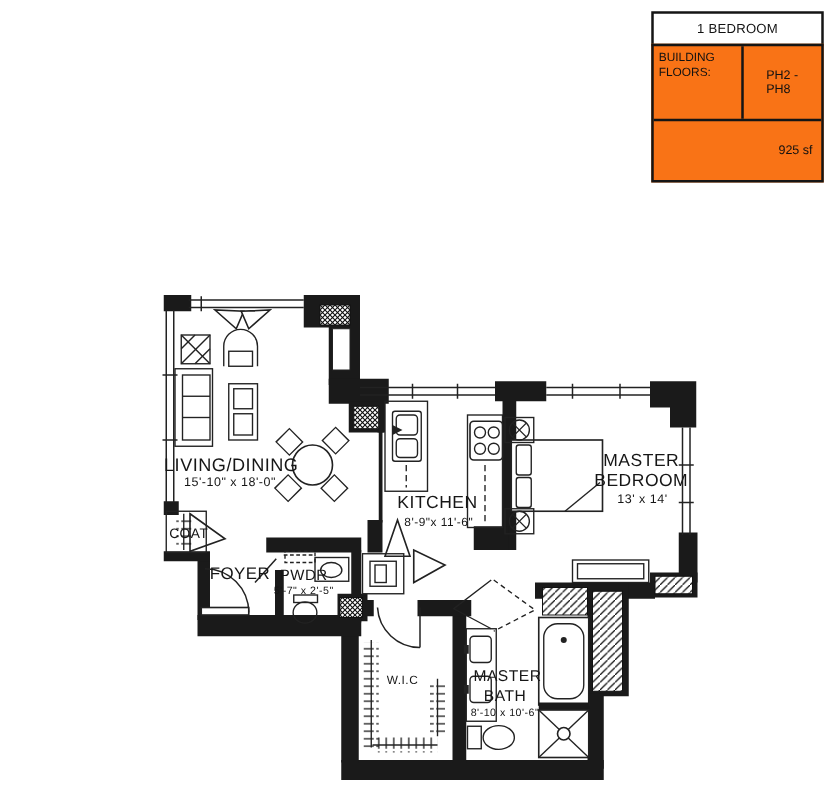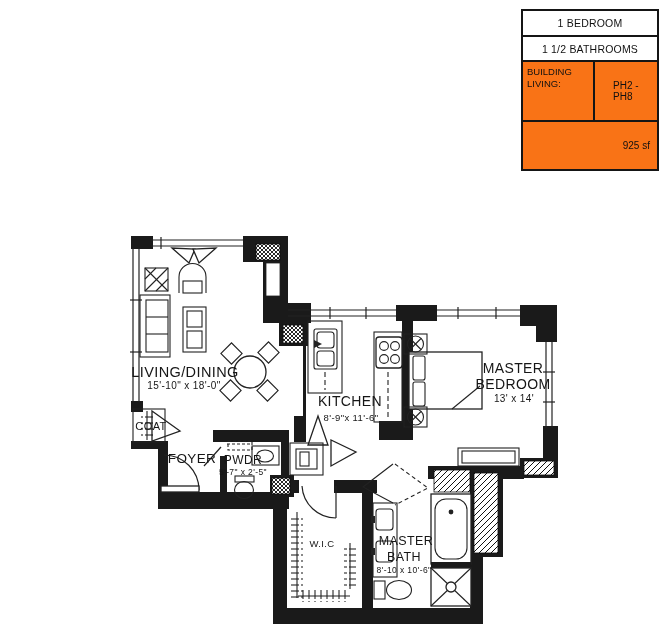--- a/index.html
+++ b/index.html
@@ -31,28 +31,25 @@
 </style>
 </head>
 <body>
 
 <div class="page">
 
   <div class="tb">
     <div class="tb-row tb-row1">
       <span>1 BEDROOM</span>
     </div>
-    <div class="tb-row tb-row2">
-      <span>1 1/2 BATHROOMS</span>
-    </div>
     <div class="tb-grid">
       <div class="tb-cellrow">
         <div class="tb-label">
           <span>BUILDING</span>
-          <span>LIVING:</span>
+          <span>FLOORS:</span>
         </div>
         <div class="tb-value">PH2 - PH8</div>
       </div>
       <div class="tb-cellrow">
         <div class="tb-value right">925 sf</div>
       </div>
     </div>
   </div>
 
   <svg width="665" height="634" viewBox="0 0 665 634">

